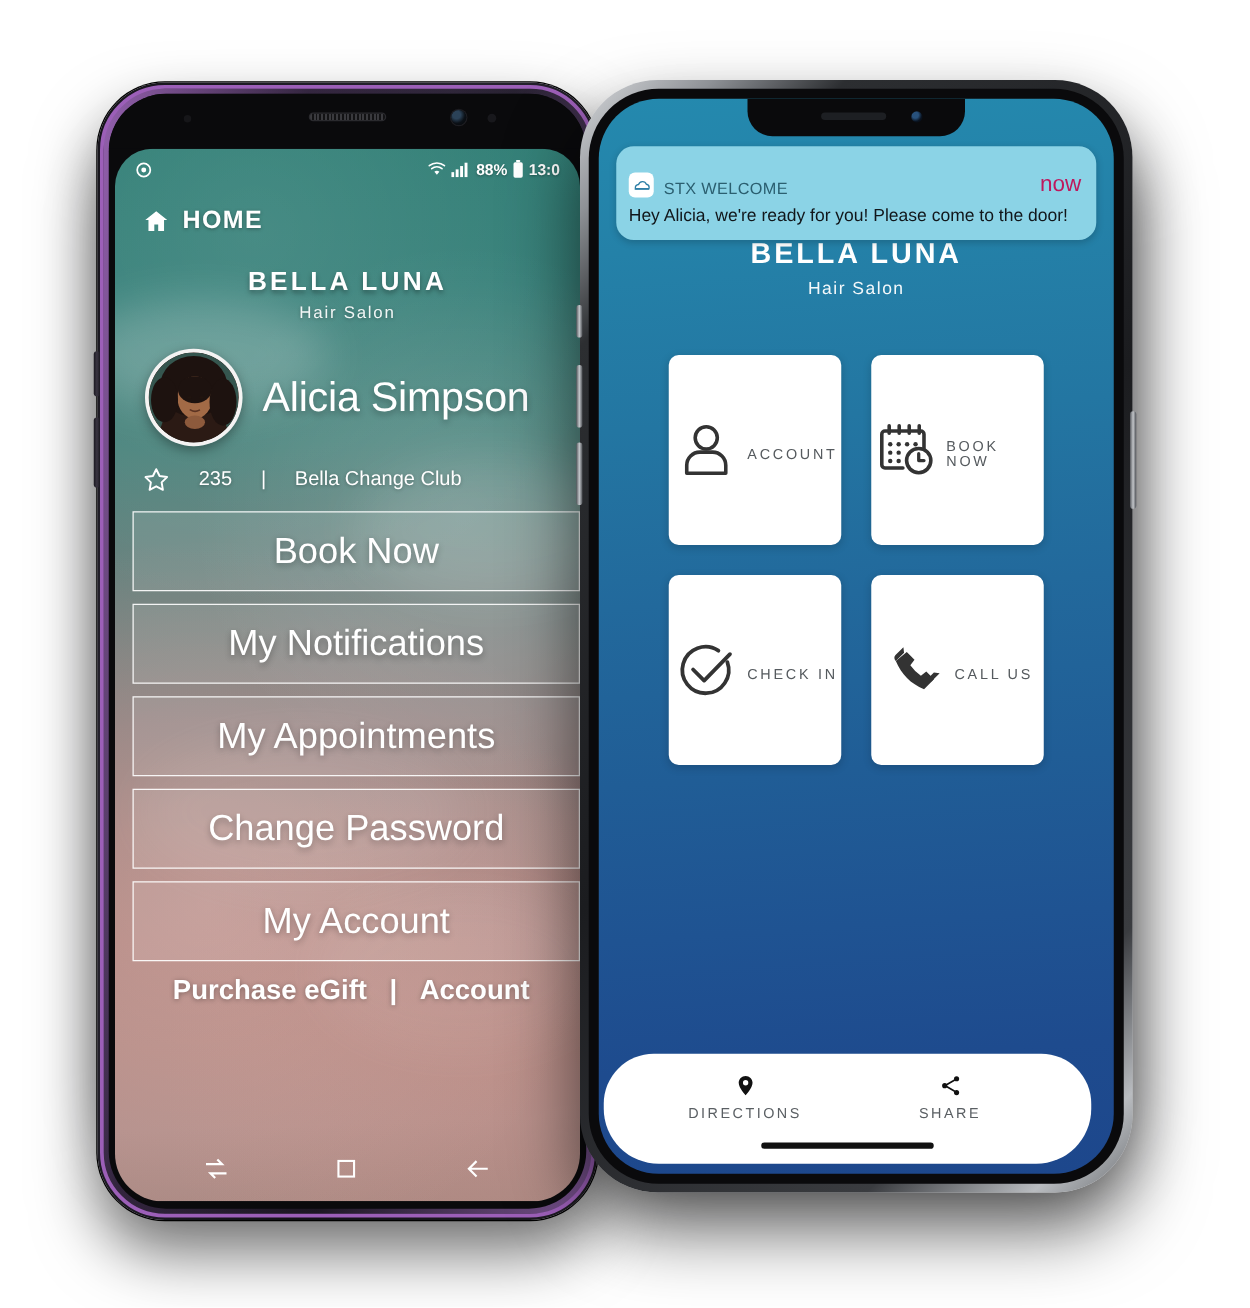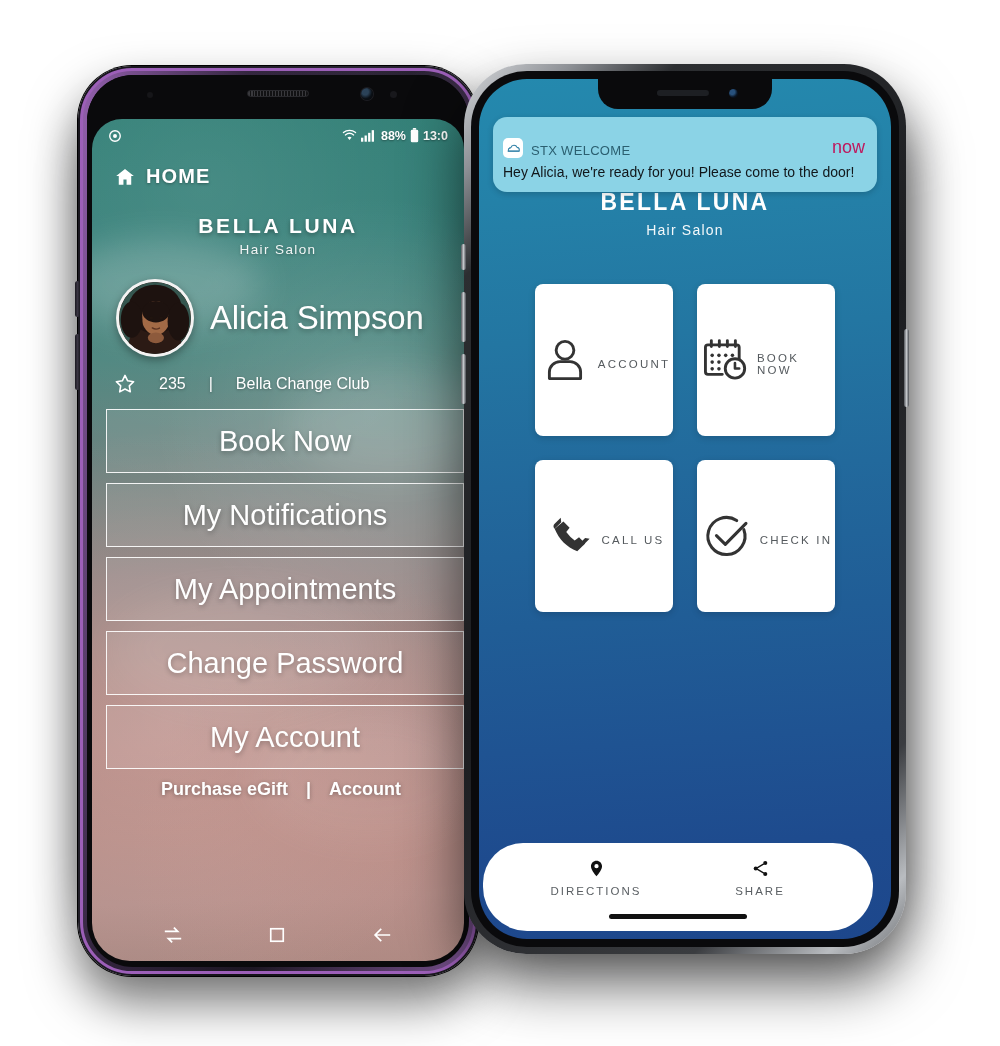--- a/index.html
+++ b/index.html
@@ -145,21 +145,21 @@
     height: 64px; margin-bottom: 10px;
     border: 1.4px solid rgba(255,255,255,.9);
     background: rgba(255,255,255,.10);
     display: flex; align-items: center; justify-content: center;
     color: #fff; font-size: 29px; font-weight: 300;
     white-space: nowrap;
     text-shadow: 0 2px 5px rgba(0,0,0,.3);
   }
   .sam-links {
     display: flex; align-items: center; justify-content: center; gap: 18px;
-    color: #fff; font-size: 18px; font-weight: 700; margin-top: 10px;
+    color: #fff; font-size: 22px; font-weight: 700; margin-top: 10px;
     padding-left: 6px;
     text-shadow: 0 1px 4px rgba(0,0,0,.35);
   }
   .sam-nav {
     position: absolute; left: 0; right: 0; bottom: 0; height: 52px;
     display: flex; align-items: center; justify-content: space-around;
     padding: 0 28px;
   }
 
   
@@ -469,36 +469,36 @@
                   <circle cx="26" cy="42.5" r="2.1" fill="#333"></circle>
                 <circle cx="45" cy="42" r="11.5" fill="#fff" stroke="#333" stroke-width="3.4"></circle>
                 <path d="M45 35.5V42h5" fill="none" stroke="#333" stroke-width="3.1" stroke-linecap="round" stroke-linejoin="round"></path>
               </svg>
             </span>
             <span class="tile-label">BOOK NOW</span>
           </div>
 
           <div class="tile">
             <span class="tile-icon">
+              <svg width="54" height="54" viewBox="0 0 64 64">
+                <path d="M52 24.5a22 22 0 11-8.5-10.8" fill="none" stroke="#333" stroke-width="3.6" stroke-linecap="round"></path>
+                <path d="M19.5 31.5L30 42 54.5 17" fill="none" stroke="#333" stroke-width="3.6" stroke-linecap="round" stroke-linejoin="round"></path>
+              </svg>
+            </span>
+            <span class="tile-label">CHECK IN</span>
+          </div>
+
+          <div class="tile">
+            <span class="tile-icon">
               <svg width="52" height="52" viewBox="0 0 64 64">
                 <path d="M20.6 9.5l-7.8 7.8c-1.5 1.5-1.5 4 0 5.5l.3.3 8.1-8.1-.6-5.5zM42.5 42.6l8.1-8.1 5.6.8-.4.4-7.7 7.7-5.6-.8z" fill="#333"></path>
                 <path d="M13.1 23.1C18.6 36.3 27.7 45.4 40.9 50.9l9.8-9.8-7.6-7.6-5.3 4.1a44 44 0 01-10.4-10.4l4.1-5.3-7.6-7.6-10.8 8.8z" fill="#333"></path>
               </svg>
             </span>
             <span class="tile-label">CALL US</span>
-          </div>
-
-          <div class="tile">
-            <span class="tile-icon">
-              <svg width="54" height="54" viewBox="0 0 64 64">
-                <path d="M52 24.5a22 22 0 11-8.5-10.8" fill="none" stroke="#333" stroke-width="3.6" stroke-linecap="round"></path>
-                <path d="M19.5 31.5L30 42 54.5 17" fill="none" stroke="#333" stroke-width="3.6" stroke-linecap="round" stroke-linejoin="round"></path>
-              </svg>
-            </span>
-            <span class="tile-label">CHECK IN</span>
           </div>
 
         </div>
 
         <div class="ip-bottom">
           <div class="ip-bottom-item">
             <span>
               <svg width="19" height="19" viewBox="0 0 24 24">
                   <path d="M12 2.2c-3.9 0-7 3.1-7 7 0 5.3 7 12.6 7 12.6s7-7.3 7-12.6c0-3.9-3.1-7-7-7zm0 9.6a2.7 2.7 0 110-5.4 2.7 2.7 0 010 5.4z" fill="#111"></path>
                 </svg>

